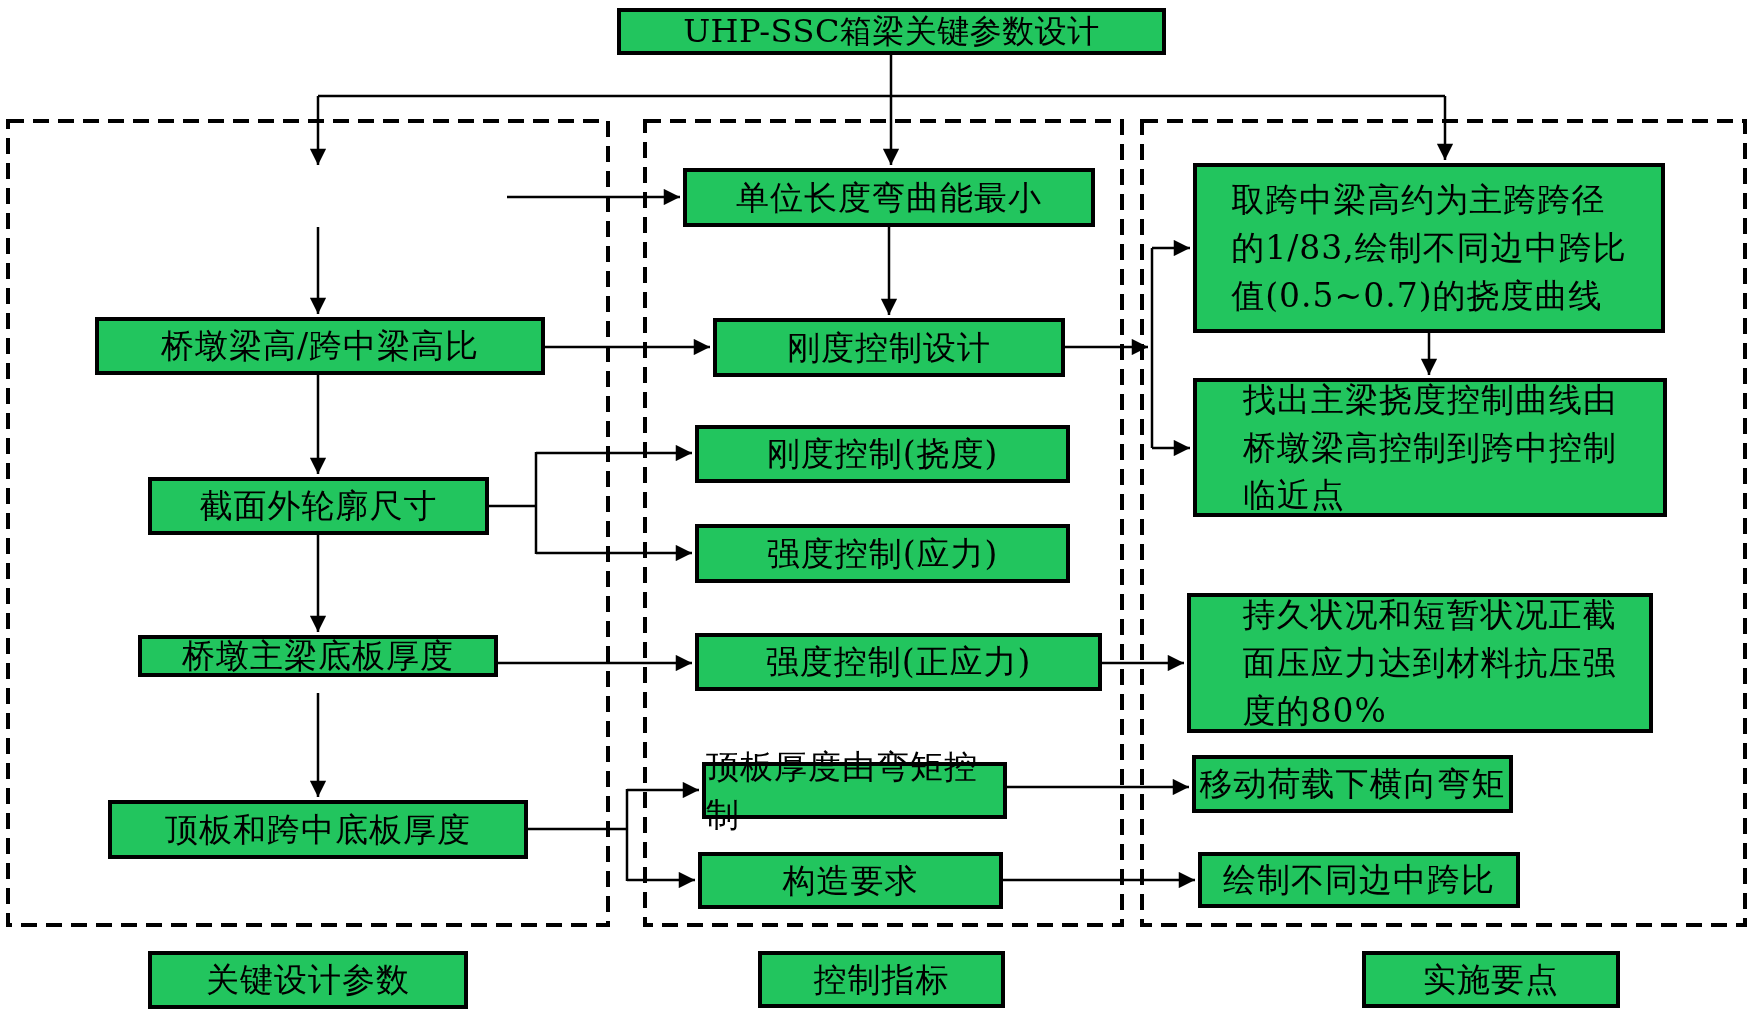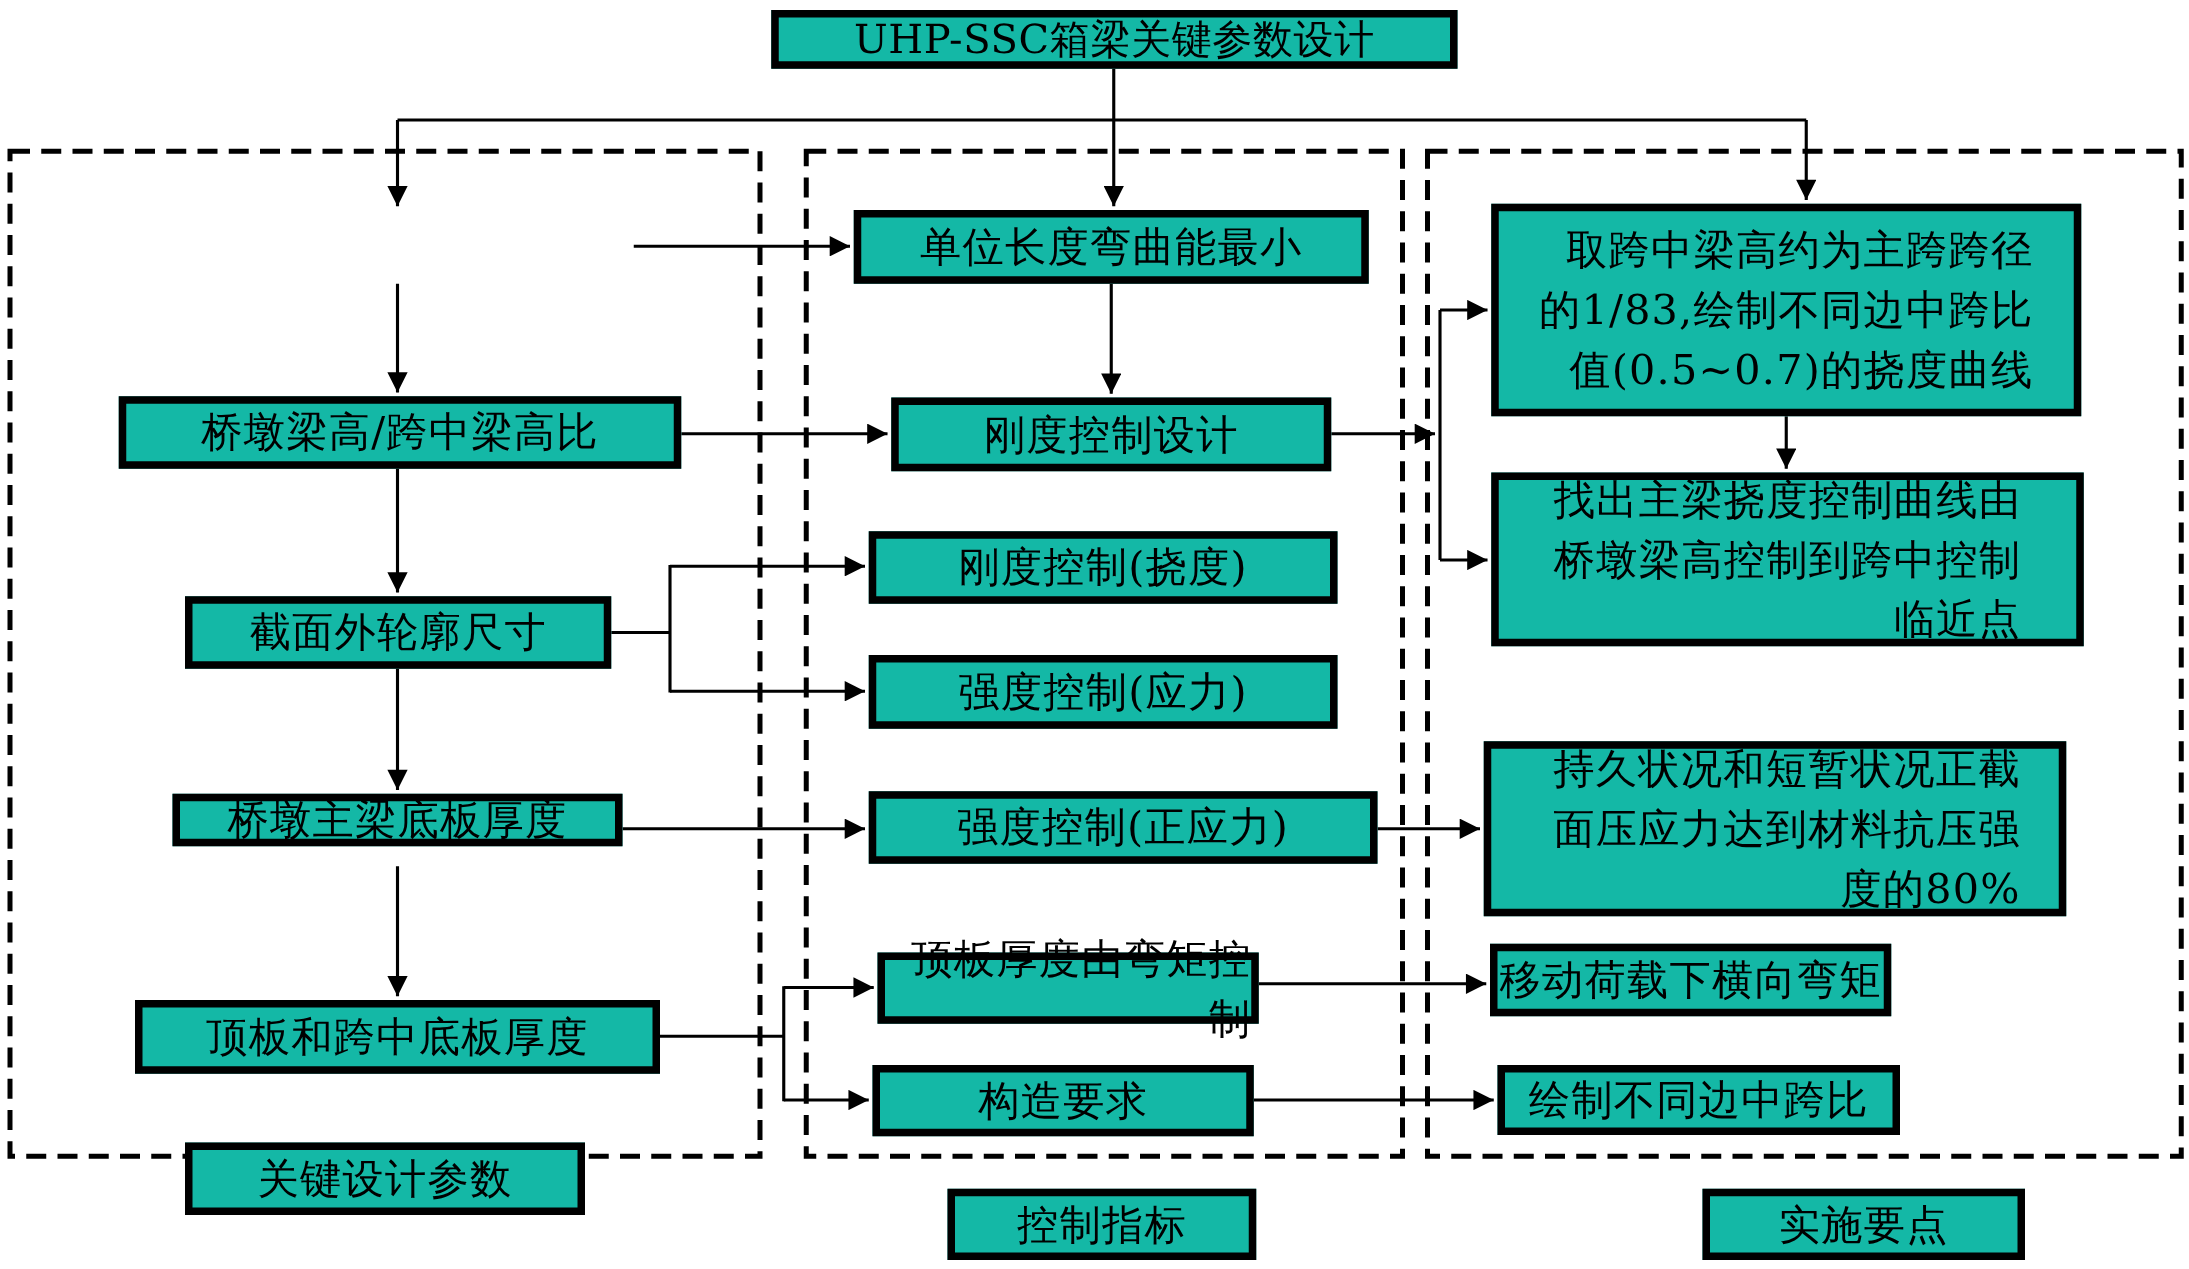--- a/index.html
+++ b/index.html
@@ -13,26 +13,26 @@
   }
   #connectors {
     position: absolute;
     left: 0; top: 0;
     width: 1751px;
     height: 1015px;
   }
   .node {
     position: absolute;
     box-sizing: border-box;
-    background: #14b8a6;
-    border: 6px solid #000000;
+    background: #22c55e;
+    border: 4px solid #000000;
     display: flex;
     align-items: center;
     justify-content: center;
-    text-align: right;
+    text-align: left;
     font-size: 33px;
     line-height: 1.45;
     white-space: pre-line;
     letter-spacing: 1px;
   }
   .toplabel { font-size: 32px; letter-spacing: 0.5px; }
 </style>
 </head>
 <body>
 
@@ -123,17 +123,17 @@
 值(0.5~0.7)的挠度曲线</div>
   <div class="node" style="left:1193px; top:378px; width:474px; height:139px;">找出主梁挠度控制曲线由
 桥墩梁高控制到跨中控制
 临近点</div>
   <div class="node" style="left:1187px; top:593px; width:466px; height:140px;padding-left:19px;">持久状况和短暂状况正截
 面压应力达到材料抗压强
 度的80%</div>
   <div class="node" style="left:1192px; top:755px; width:321px; height:58px;">移动荷载下横向弯矩</div>
   <div class="node" style="left:1198px; top:852px; width:322px; height:56px;">绘制不同边中跨比</div>
 
-  <div class="node" style="left:148px; top:914px; width:320px; height:58px;">关键设计参数</div>
+  <div class="node" style="left:148px; top:951px; width:320px; height:58px;">关键设计参数</div>
   <div class="node" style="left:758px; top:951px; width:247px; height:57px;">控制指标</div>
   <div class="node" style="left:1362px; top:951px; width:258px; height:57px;">实施要点</div>
 
 </div>
 
 </body></html>

